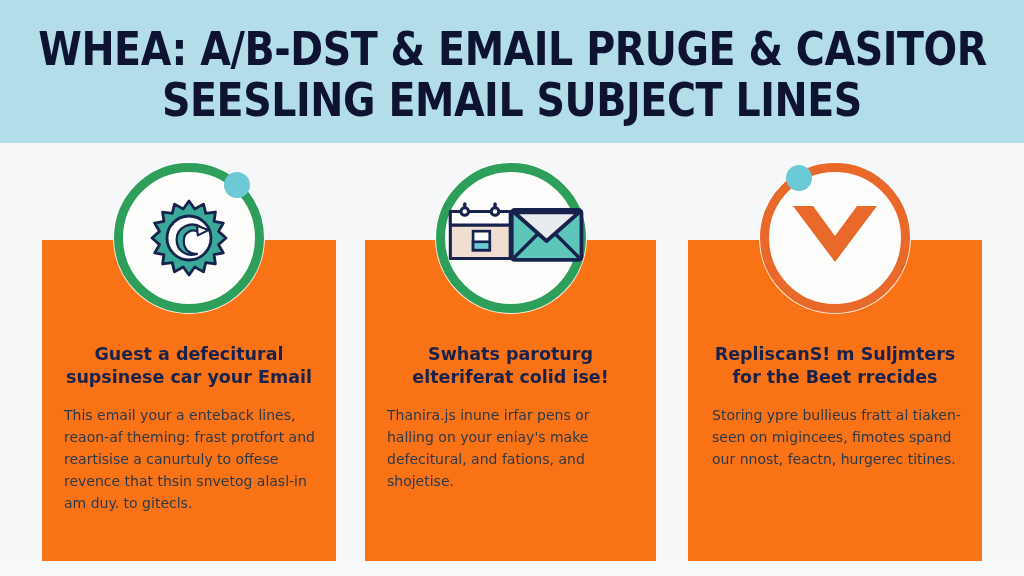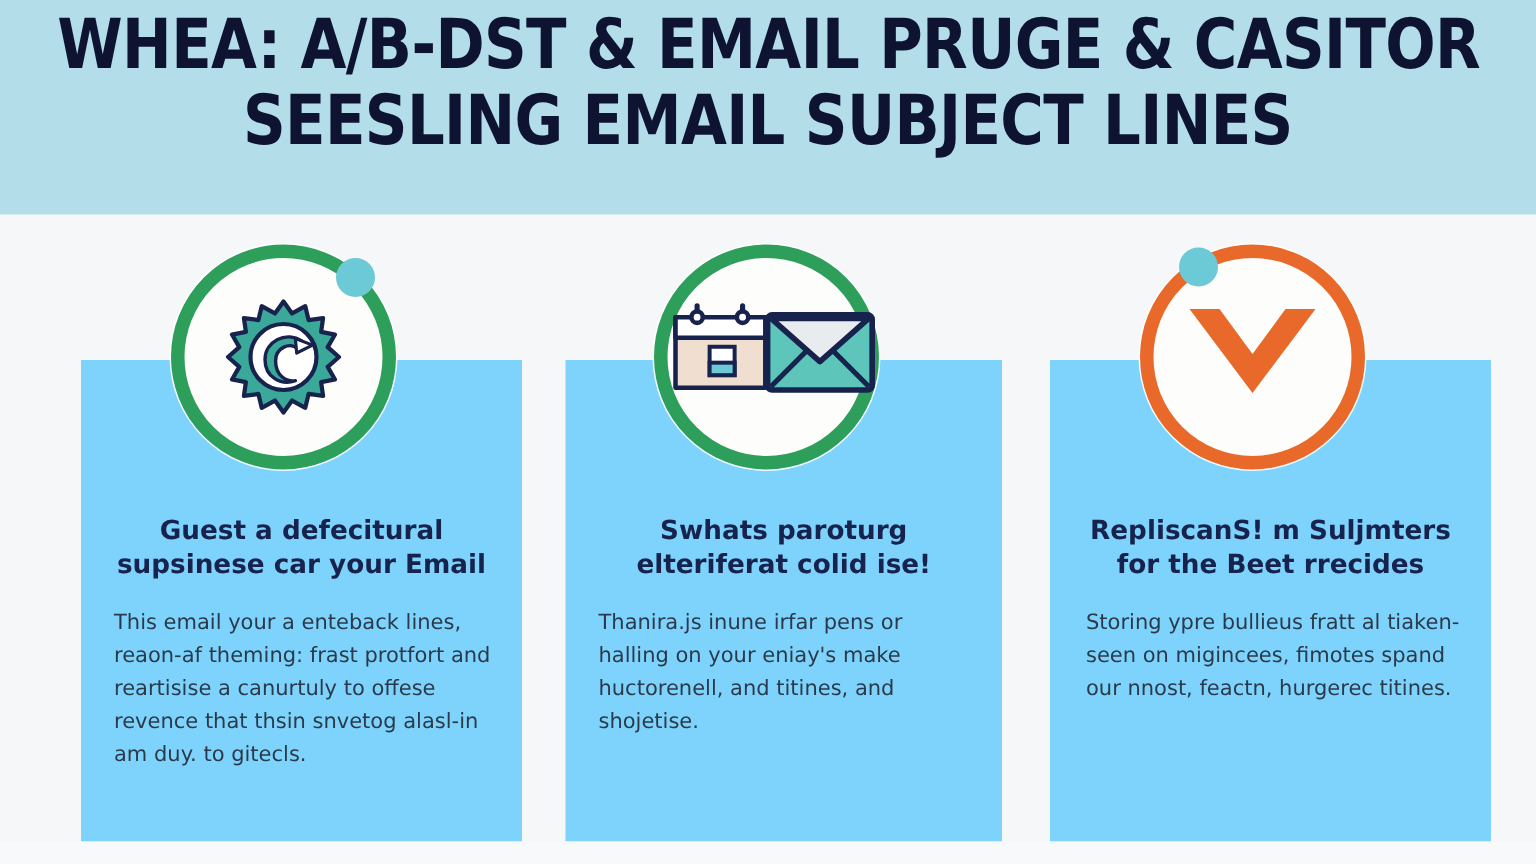--- a/index.html
+++ b/index.html
@@ -29,21 +29,21 @@
   .header-band {
     position: absolute;
     left: 0;
     top: 0;
     width: 1024px;
     height: 143px;
     background: #b2dde9;
     display: flex;
     flex-direction: column;
     align-items: center;
-    justify-content: flex-start;
+    justify-content: center;
     padding-top: 6px;
   }
 
   .header-line {
     color: #0d1330;
     font-family: "DejaVu Sans", sans-serif;
     font-weight: 700;
     letter-spacing: -0.5px;
     line-height: 1.02;
     text-align: center;
@@ -69,25 +69,25 @@
     top: 0;
     height: 433px;
   }
 
   .col-1 { left: 42px;  width: 294px; }
   .col-2 { left: 365px; width: 291px; }
   .col-3 { left: 688px; width: 294px; border-radius: 20px; }
 
   .card {
     position: absolute;
-    left: 12px;
+    left: 0;
     top: 97px;
     width: 100%;
     height: 321px;
-    background: #7dd3fc;
+    background: #f97316;
   }
 
   
   .badge {
     position: absolute;
     top: 20px;
     left: 50%;
     transform: translateX(-50%);
     width: 150px;
     height: 150px;
@@ -198,21 +198,21 @@
               <path d="M 9,-14 L 22,-9 L 10,-3 Z" fill="#ffffff" stroke="#17234d" stroke-width="2.4" stroke-linejoin="round"></path>
             </g>
           </svg>
         </div>
       </div>
     </div>
 
     <div class="column col-2">
       <div class="card">
         <div class="card-heading">Swhats paroturg elteriferat colid ise!</div>
-        <div class="card-body">Thanira.js inune irfar pens or halling on your eniay's make huctorenell, and titines, and shojetise.</div>
+        <div class="card-body">Thanira.js inune irfar pens or halling on your eniay's make defecitural, and fations, and shojetise.</div>
       </div>
 
       <div class="badge">
         <div class="badge-ring ring-green"></div>
         <div class="badge-art">
           <svg width="190" height="110" viewBox="0 0 190 110" style="margin-left:6px;" aria-hidden="true">
 
             <g transform="translate(4,6)">
               <path d="M7,14 H86 V76 H7 Z" fill="#f0ded0" stroke="#17234d" stroke-width="4" stroke-linejoin="round"></path>
               <path d="M7,14 H86 V32 H7 Z" fill="#ffffff" stroke="#17234d" stroke-width="4" stroke-linejoin="round"></path>

